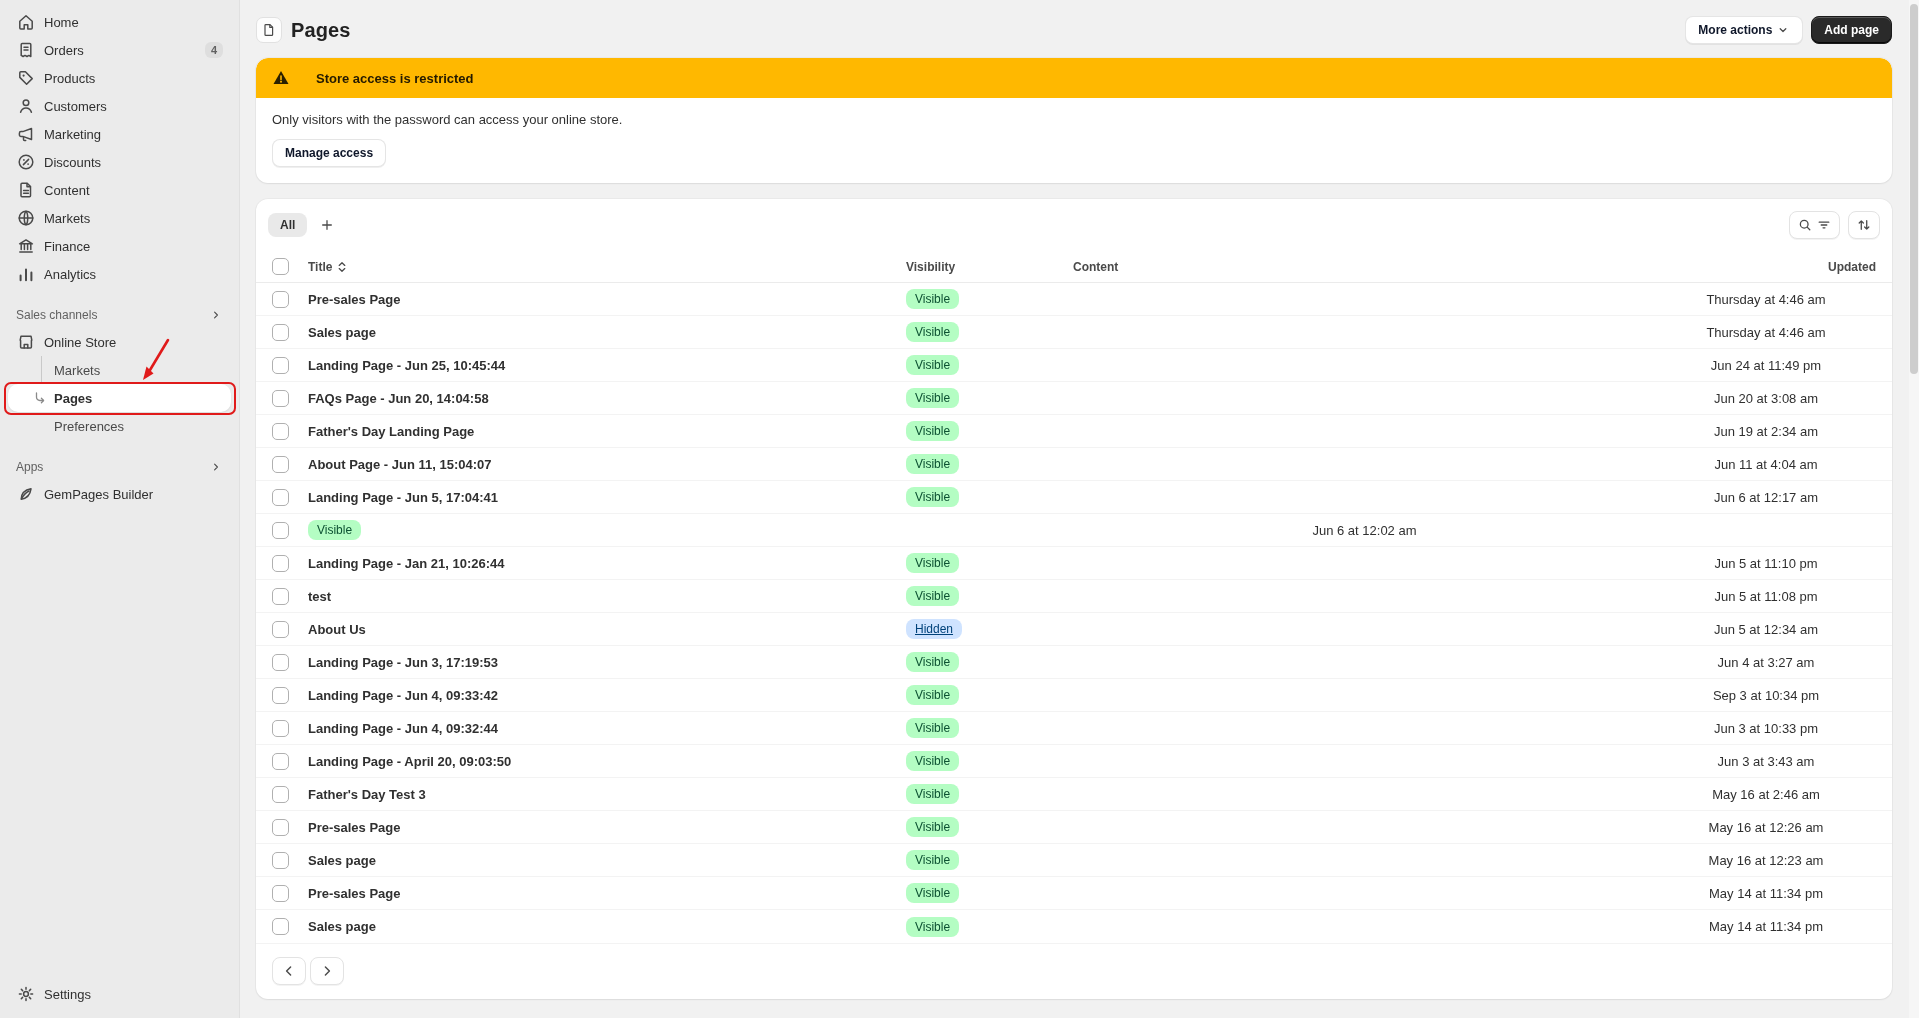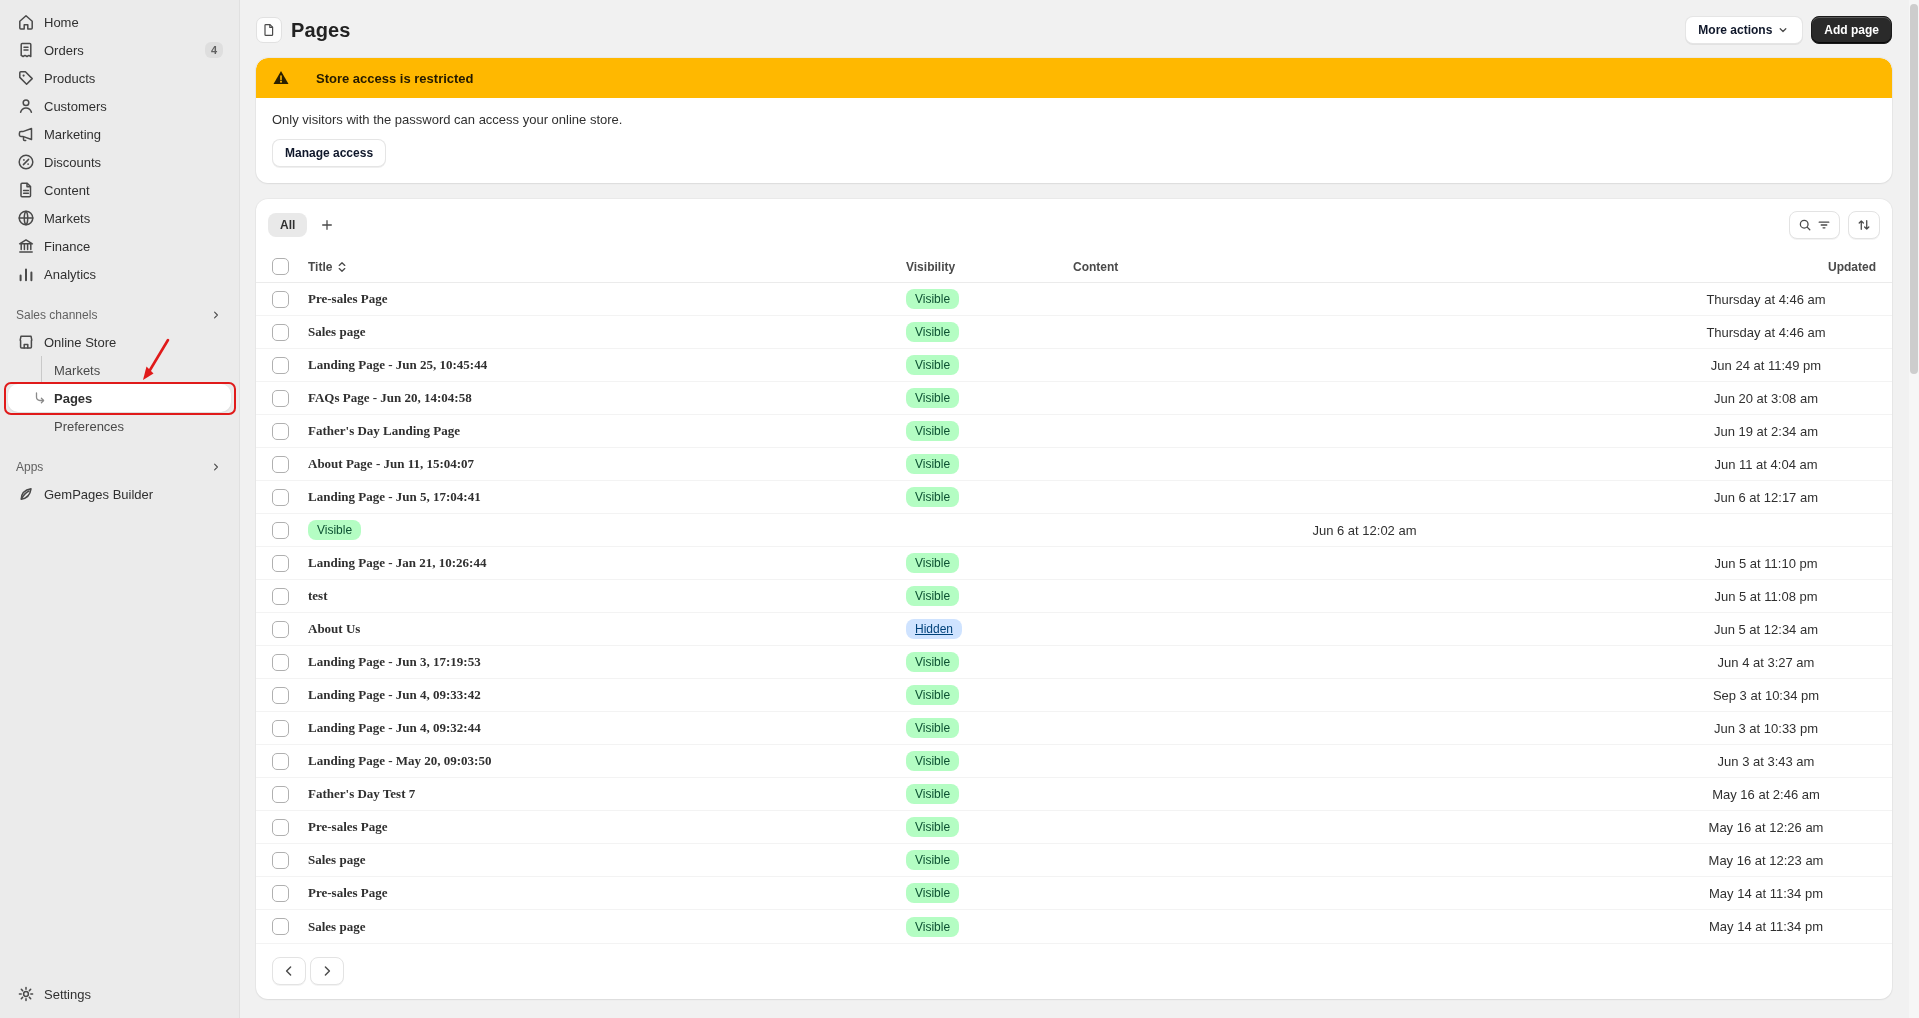--- a/index.html
+++ b/index.html
@@ -124,21 +124,21 @@
   .thead { height:32px; border-bottom:1px solid #ebebeb; font-size:12px; font-weight:600; color:#4a4a4a; }
   .th-title { display:flex; align-items:center; gap:4px; }
   .th-updated { text-align:right; }
   .trow { height:33px; border-bottom:1px solid #f3f3f3; cursor:pointer; }
   .trow:last-child { border-bottom:none; }
   .cell-check { display:flex; align-items:center; }
   .checkbox {
     width:17px; height:17px; border:1.5px solid #b0b0b0;
     border-radius:5px; background:#fff; display:inline-block; cursor:pointer;
   }
-  .cell-title { font-size:13px; font-weight:600; color:#303030; white-space:nowrap; overflow:hidden; text-overflow:ellipsis;font-family:Liberation Serif, serif; }
+  .cell-title { font-size:13px; font-weight:600; color:#303030; white-space:nowrap; overflow:hidden; text-overflow:ellipsis; }
   .cell-updated { text-align:center; font-size:13px; color:#303030; }
   .badge { display:inline-block; font-size:12px; line-height:16px; padding:2px 9px; border-radius:8px; }
   .badge-success { background:#b4fdc3; color:#0c5132; }
   .badge-info { background:#cfe3ff; color:#00427a;text-decoration:underline; }
 
   .pagination { display:flex; gap:4px; padding:13px 16px 14px; border-top:1px solid #f3f3f3; margin-top:auto; }
   .page-btn {
     width:34px; height:28px; border-radius:8px;
     background:#fff; border:1px solid #e3e3e3;
     box-shadow:0 1px 0 rgba(26,26,26,.05);
@@ -548,30 +548,30 @@
           </div>
           <div class="cell-title">Landing Page - Jun 4, 09:32:44</div>
           <div class="cell-vis"><span class="badge badge-success">Visible</span></div>
           <div class="cell-content"></div>
           <div class="cell-updated">Jun 3 at 10:33 pm</div>
         </div>
         <div class="trow">
           <div class="cell-check">
             <span class="checkbox"></span>
           </div>
-          <div class="cell-title">Landing Page - May 20, 09:03:50</div>
+          <div class="cell-title">Landing Page - April 20, 09:03:50</div>
           <div class="cell-vis"><span class="badge badge-success">Visible</span></div>
           <div class="cell-content"></div>
           <div class="cell-updated">Jun 3 at 3:43 am</div>
         </div>
         <div class="trow">
           <div class="cell-check">
             <span class="checkbox"></span>
           </div>
-          <div class="cell-title">Father's Day Test 7</div>
+          <div class="cell-title">Father's Day Test 3</div>
           <div class="cell-vis"><span class="badge badge-success">Visible</span></div>
           <div class="cell-content"></div>
           <div class="cell-updated">May 16 at 2:46 am</div>
         </div>
         <div class="trow">
           <div class="cell-check">
             <span class="checkbox"></span>
           </div>
           <div class="cell-title">Pre-sales Page</div>
           <div class="cell-vis"><span class="badge badge-success">Visible</span></div>

